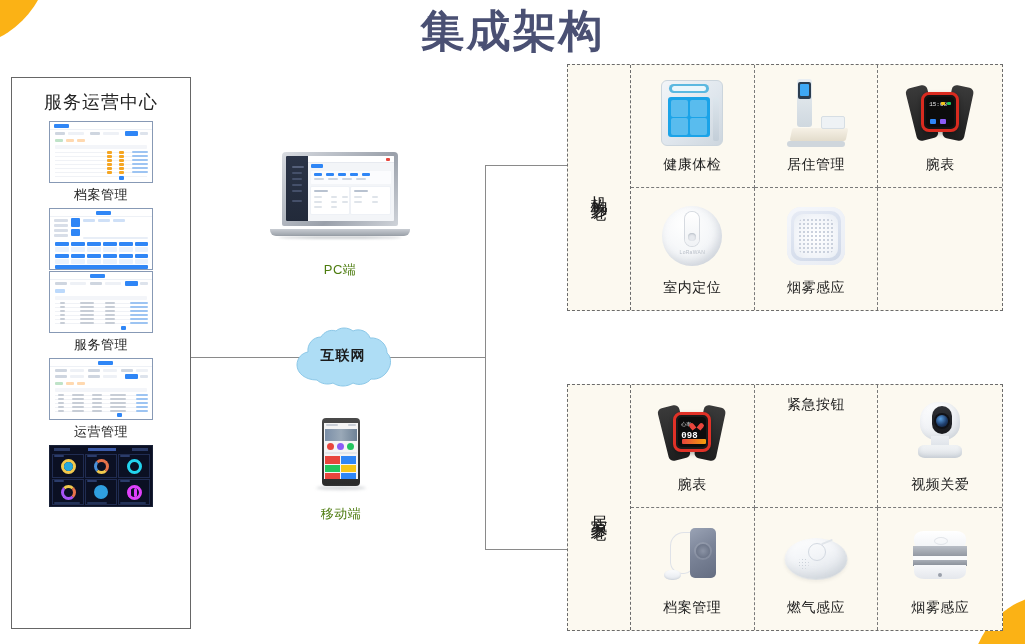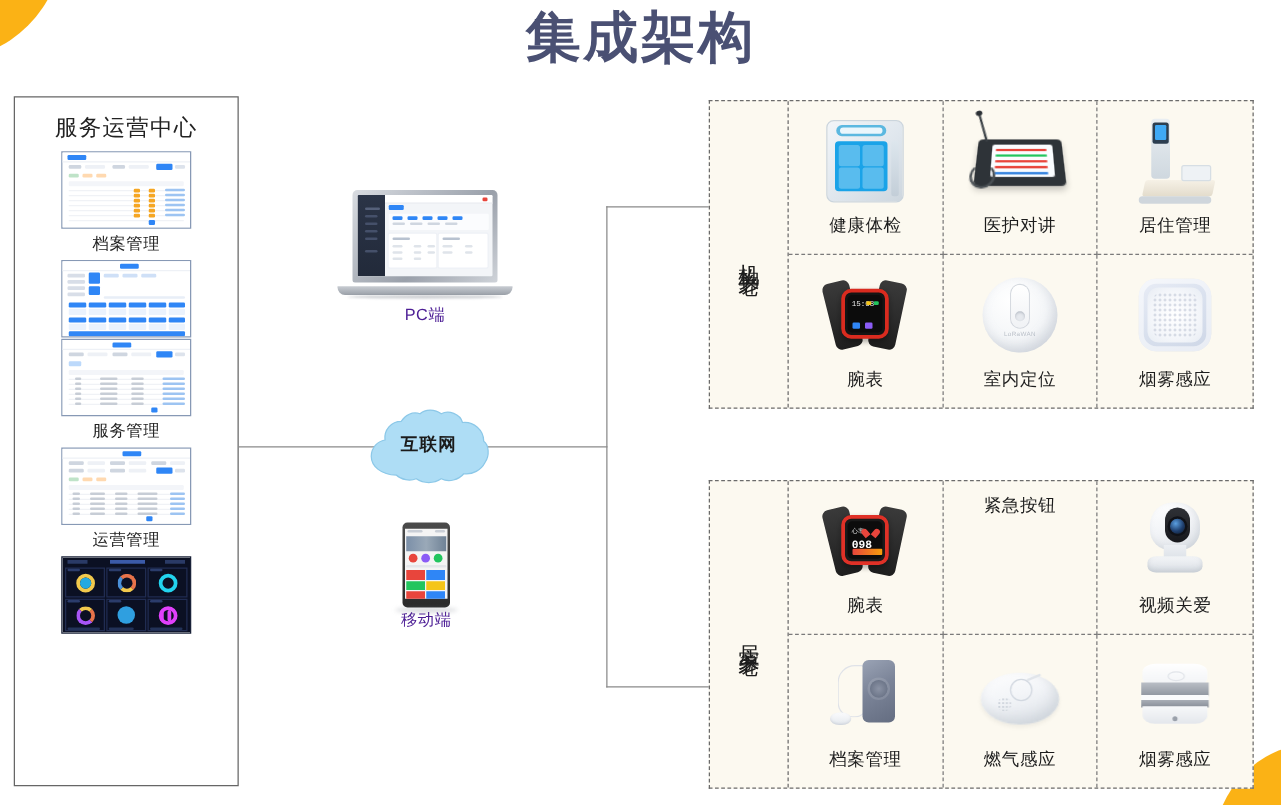--- a/index.html
+++ b/index.html
@@ -143,23 +143,23 @@
   }
 
   
   .center-node {
     position: absolute;
     text-align: center;
   }
   .node-caption {
     font-size: 13px;
     line-height: 20px;
-    color: #4c1d95;
+    color: #4d7c0f;
     letter-spacing: 0.5px;
-    margin-top: 0;
+    margin-top: 18px;
   }
 
   
   .laptop { position: relative; width: 140px; height: 90px; margin: 0 auto; }
   .laptop-lid {
     position:absolute; left:12px; top:0; width:116px; height:74px;
     border-radius: 4px 4px 2px 2px;
     background: linear-gradient(135deg,#d9dce1 0%, #b9bec6 30%, #9aa0aa 60%, #cfd3d9 100%);
     padding: 4px 4px 5px 4px;
     box-sizing: border-box;
@@ -899,21 +899,21 @@
           <div class="tile" style="left:17px; top:42px; width:15px; height:7px; background:#f5c518;"></div>
           <div class="tile" style="left:1px;  top:50px; width:15px; height:7px; background:#e8453c;"></div>
           <div class="tile" style="left:17px; top:50px; width:15px; height:7px; background:#2f86f6;"></div>
         </div>
       </div>
       <div class="phone-shadow"></div>
     </div>
     <div class="node-caption">移动端</div>
   </div>
 
-  <div class="right-panel" style="left:567px; top:80px; width:436px; height:247px;">
+  <div class="right-panel" style="left:567px; top:64px; width:436px; height:247px;">
     <div class="rp-label">
       <span>机构养老</span>
     </div>
     <div class="rp-grid">
 
       <div class="cell">
         <div class="cell-art">
           <div class="kiosk-body">
             <div class="kiosk-handle"></div>
             <div class="kiosk-scr">
@@ -921,36 +921,20 @@
               <i style="left:22px; top:3px;"></i>
               <i style="left:3px;  top:21px;"></i>
               <i style="left:22px; top:21px;"></i>
             </div>
             <div class="kiosk-col"></div>
           </div>
         </div>
         <div class="cell-label">健康体检</div>
       </div>
 
-      <div class="cell">
-        <div class="cell-art">
-          <div class="icom-base">
-            <div class="icom-mic"></div>
-            <div class="icom-scr">
-              <i style="top:4px;  width:42px; background:#e8453c;"></i>
-              <i style="top:9px;  width:42px; background:#22c55e;"></i>
-              <i style="top:14px; width:42px; background:#e8453c;"></i>
-              <i style="top:19px; width:42px; background:#e8453c;"></i>
-              <i style="top:24px; width:42px; background:#3a86e0;"></i>
-            </div>
-            <div class="icom-cord"></div>
-          </div>
-        </div>
-        <div class="cell-label">医护对讲</div>
-      </div>
 
       <div class="cell">
         <div class="cell-art">
           <div class="mstation">
             <div class="ms-pole"></div>
             <div class="ms-disp"></div>
             <div class="ms-desk"></div>
             <div class="ms-panel"></div>
             <div class="ms-foot"></div>
           </div>

